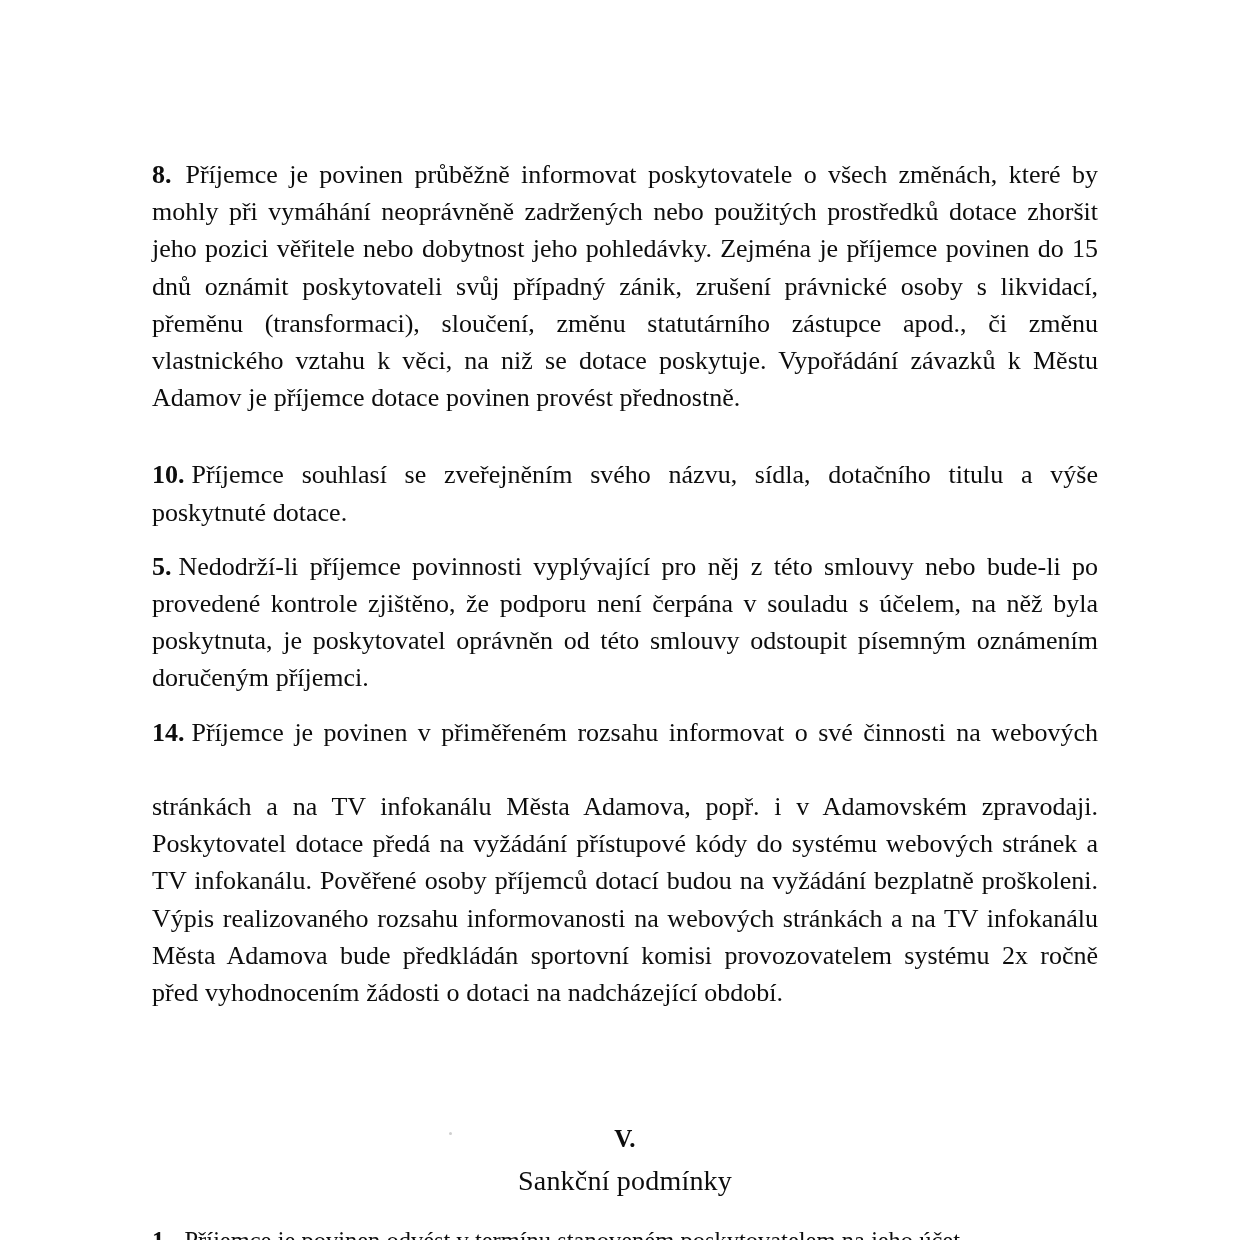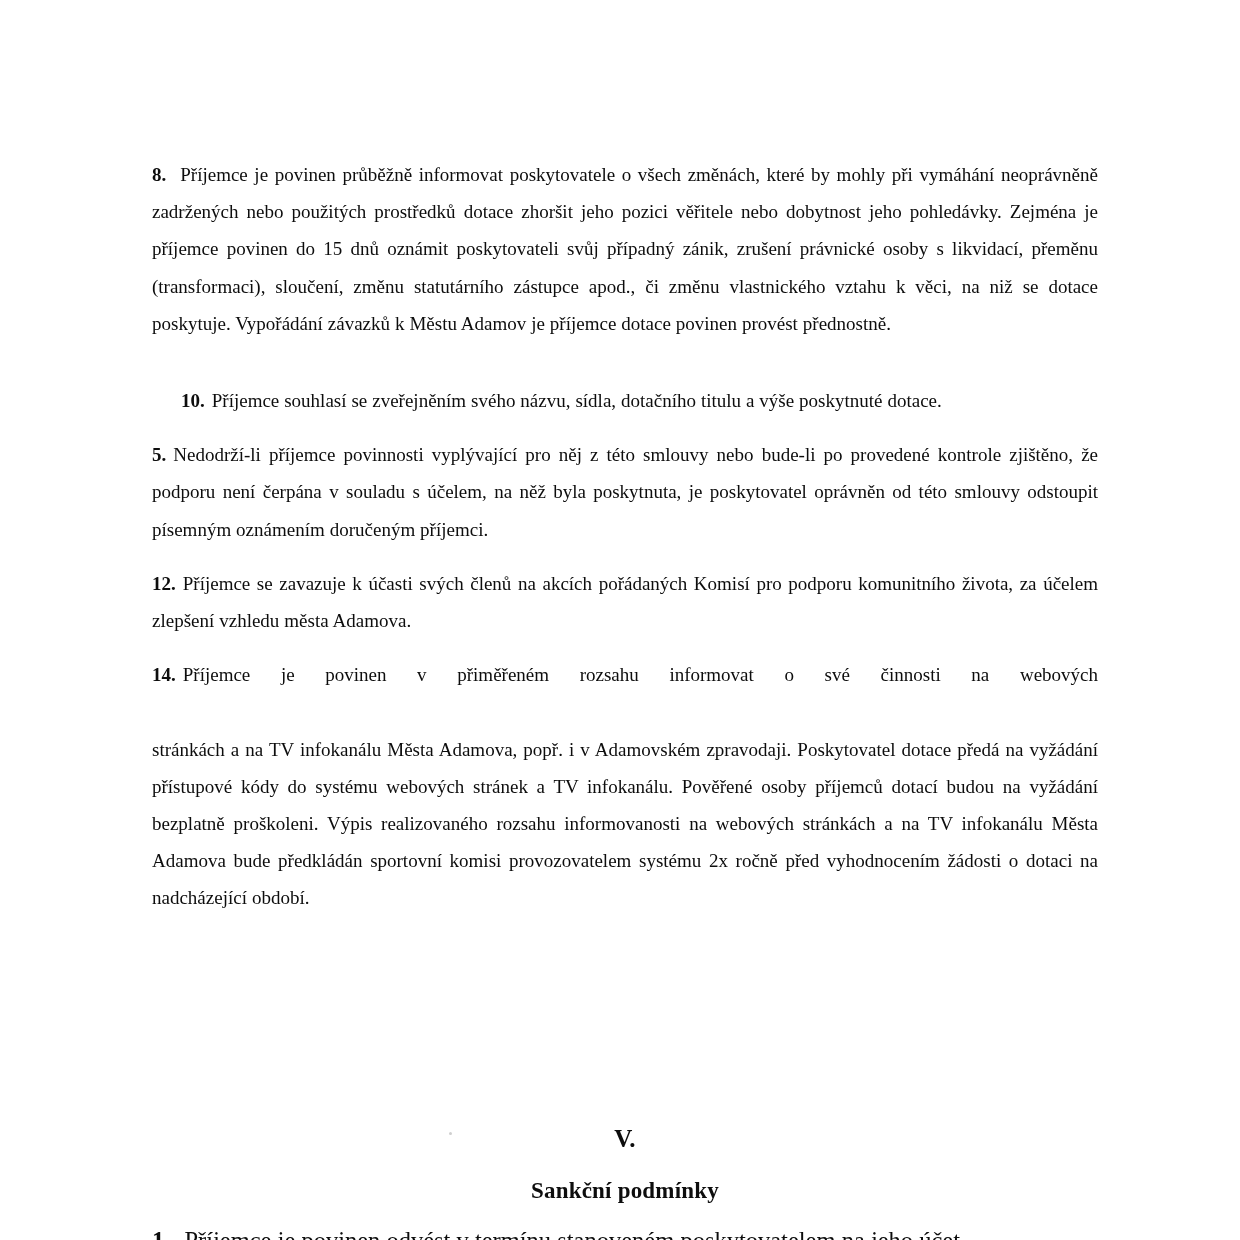--- a/index.html
+++ b/index.html
@@ -24,32 +24,31 @@
     background: #ffffff;
     overflow: hidden;
   }
   .doc-body {
     position: absolute;
     left: 152px;
     top: 156px;
     width: 946px;
   }
   .para {
-    font-size: 19px;
+    font-size: 26px;
     line-height: 37.2px;
     text-align: justify;
     text-justify: inter-word;
     margin: 0 0 17px 0;
     -webkit-hyphens: none;
     hyphens: none;
     word-spacing: 0.2px;
   }
   .para.gap-extra {
     margin-top: 40px;
-    margin-left: 29px;
   }
   .num {
     font-weight: bold;
   }
   .num-space-wide {
     display: inline-block;
     width: 14px;
   }
   .num-space {
     display: inline-block;
@@ -64,25 +63,25 @@
   }
   .section-heading .numeral {
     display: block;
     font-size: 25px;
     font-weight: bold;
     line-height: 30px;
     letter-spacing: 0.3px;
   }
   .section-heading .title {
     display: block;
-    font-size: 23px;
-    font-weight: bold;
+    font-size: 28px;
+    font-weight: normal;
     line-height: 34px;
     letter-spacing: 0.2px;
-    margin-top: 20px;
+    margin-top: 10px;
   }
   .next-section {
     position: absolute;
     left: 152px;
     top: 1222px;
     width: 946px;
     height: 18px;
     overflow: hidden;
   }
   .next-section .clipped-line {
@@ -115,21 +114,20 @@
 
   <div class="doc-body">
 
     <p class="para"><span class="num">8.</span><span class="num-space-wide"></span><span>Příjemce je povinen průběžně informovat poskytovatele o všech změnách, které by mohly při vymáhání neoprávněně zadržených nebo použitých prostředků dotace zhoršit jeho pozici věřitele nebo dobytnost jeho pohledávky. Zejména je příjemce povinen do 15 dnů oznámit poskytovateli svůj případný zánik, zrušení právnické osoby s likvidací, přeměnu (transformaci), sloučení, změnu statutárního zástupce apod., či změnu vlastnického vztahu k věci, na niž se dotace poskytuje. Vypořádání závazků k Městu Adamov je příjemce dotace povinen provést přednostně.</span></p>
 
 
     <p class="para gap-extra"><span class="num">10.</span><span class="num-space"></span><span>Příjemce souhlasí se zveřejněním svého názvu, sídla, dotačního titulu a výše poskytnuté dotace.</span></p>
 
     <p class="para"><span class="num">5.</span><span class="num-space"></span><span>Nedodrží-li příjemce povinnosti vyplývající pro něj z této smlouvy nebo bude-li po provedené kontrole zjištěno, že podporu není čerpána v souladu s účelem, na něž byla poskytnuta, je poskytovatel oprávněn od této smlouvy odstoupit písemným oznámením doručeným příjemci.</span></p>
 
-    <p class="para"><span class="num">12.</span><span class="num-space"></span><span>Příjemce se zavazuje k účasti svých členů na akcích pořádaných Komisí pro podporu komunitního života, za účelem zlepšení vzhledu města Adamova.</span></p>
 
 
     <p class="para"><span class="num">14.</span><span class="num-space"></span><span>Příjemce je povinen v přiměřeném rozsahu informovat o své činnosti na webových</span><span class="justify-filler"></span><span>stránkách a na TV infokanálu Města Adamova, popř. i v Adamovském zpravodaji. Poskytovatel dotace předá na vyžádání přístupové kódy do systému webových stránek a TV infokanálu. Pověřené osoby příjemců dotací budou na vyžádání bezplatně proškoleni. Výpis realizovaného rozsahu informovanosti na webových stránkách a na TV infokanálu Města Adamova bude předkládán sportovní komisi provozovatelem systému 2x ročně před vyhodnocením žádosti o dotaci na nadcházející období.</span></p>
 
   </div>
 
   <div class="speck"></div>
 
   <div class="section-heading">
     <span class="numeral">V.</span>

